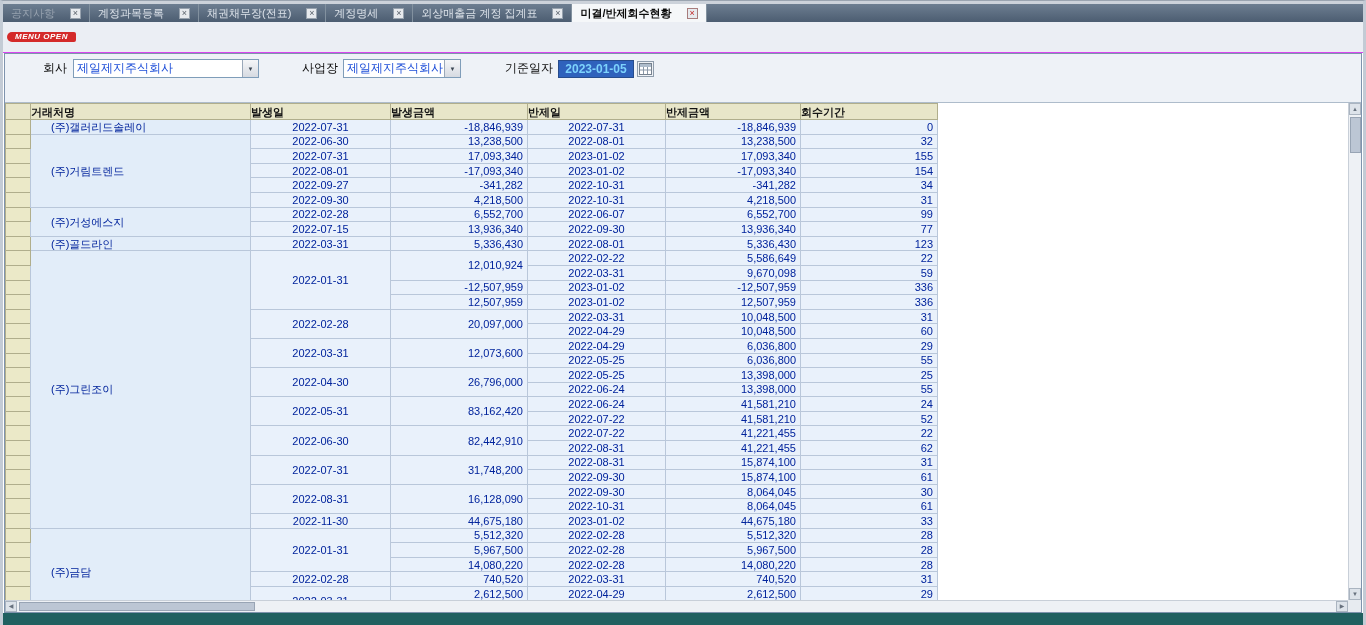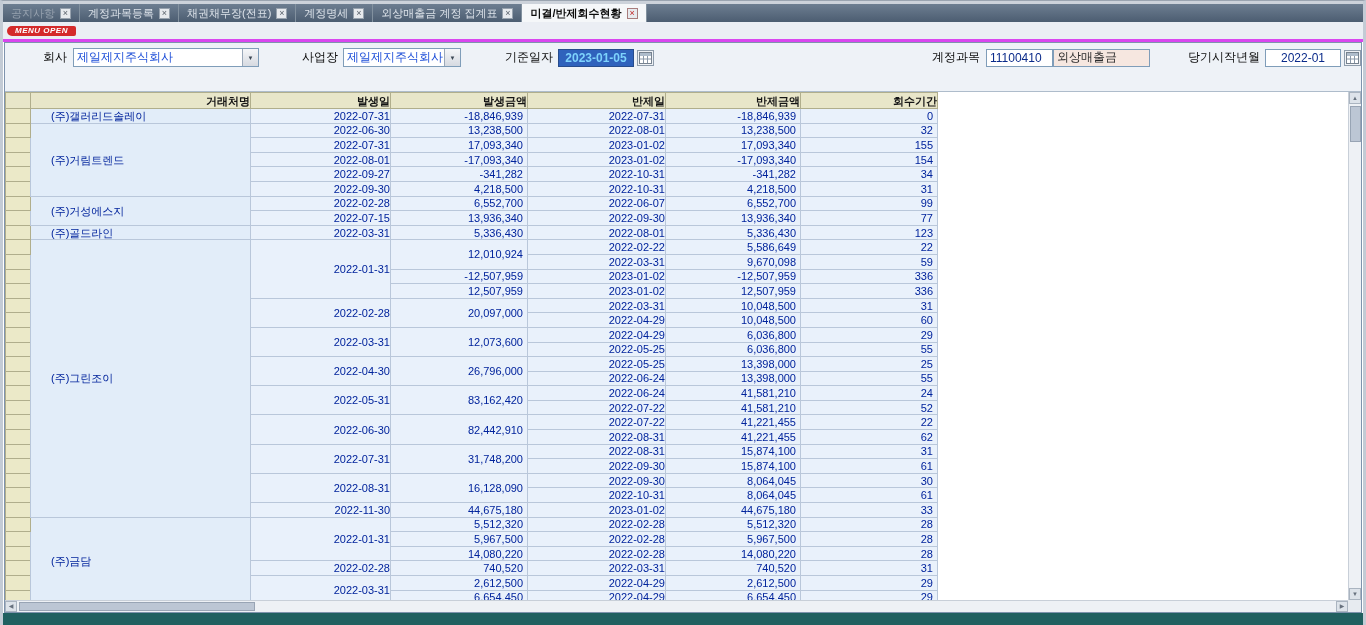--- a/index.html
+++ b/index.html
@@ -7,32 +7,32 @@
   body { font-family:"Liberation Sans", sans-serif; background:#aeb6c2; }
 
   .frame { width:1366px; height:625px; display:flex; flex-direction:column;
            background:#fff; border-left:3px solid #c3cbd5; border-right:3px solid #c3cbd5;
            border-top:1px solid #9aa4b0; overflow:hidden; }
 
   .topstrip { height:3px; background:#ccd2da; }
 
   
   .tabbar { height:18px; background:linear-gradient(#6d7e91,#4c5d71); display:flex; align-items:stretch; }
-  .tab { display:flex; align-items:center; gap:5px; padding:0 8px; font-size:11px;
+  .tab { display:flex; align-items:center; gap:15px; padding:0 8px; font-size:11px;
          color:#dde3ea; border-right:1px solid #82919f; white-space:nowrap; cursor:default; }
   .tab.disabled { color:#96a1ae; }
   .tab.active { background:#f5f7f9; color:#0b0b0b; font-weight:bold; }
   .close { width:11px; height:11px; background:#e7eaee; border:1px solid #97a2ae;
            font-size:9px; line-height:9px; text-align:center; color:#5a626c; font-weight:normal; }
   .close::before { content:"×"; }
   .tab.active .close { color:#c22525; border-color:#a87c7c; }
 
   
-  .menustrip { height:20px; background:#ebeef4; display:flex; align-items:center;
-               padding-left:4px; border-bottom:3px solid #d946ef; }
+  .menustrip { height:31px; background:#ebeef4; display:flex; align-items:center;
+               padding-left:4px; border-bottom:1px solid #d946ef; }
   .menubadge { background:#d42a2a; color:#fff; font-size:8px; font-weight:bold; font-style:italic;
                padding:0 8px; height:10px; line-height:10px; border-radius:5px 2px 2px 5px; letter-spacing:.5px; }
 
   
   .main { flex:1; margin:0 1px; border:1px solid #7e93ad; display:flex; flex-direction:column;
           background:#fff; min-height:0; }
 
   .formpanel { height:49px; background:#eef2f7; border-bottom:1px solid #aebccb;
                padding:5px 0 4px 0; display:flex; flex-direction:row; justify-content:space-between; }
   .frow { display:flex; align-items:center; height:19px; font-size:12px; color:#0b0b0b; }
@@ -62,26 +62,26 @@
   .fld-period{ width:76px; margin-left:5px; justify-content:center; }
 
   .calbtn { width:17px; height:16px; margin-left:3px; background:#eef1f5; border:1px solid #8e9cab;
             display:flex; align-items:center; justify-content:center; }
 
   
   .gridarea { flex:1; position:relative; background:#fff; min-height:0; overflow:hidden; }
   table.grid { border-collapse:collapse; table-layout:fixed; position:absolute; left:0; top:0; }
   .grid th, .grid td { overflow:hidden; white-space:nowrap; font-size:11px; line-height:12px; }
   .grid th { background:#e8e6c9; border:1px solid #b0ae8c; color:#141414;
-             font-weight:bold; height:16px; text-align:right; }
+             font-weight:bold; height:16px; text-align:left; }
   .grid tbody tr { height:14.6px; }
   .grid td.rowsel { background:#ebe9c8; border:1px solid #b0ae8c; }
   .grid td.cell { border:1px solid #b9c7da; background:#e9f1fb; color:#00239c; vertical-align:middle; }
   .grid td.cust { background:#e2edf9; text-align:left; padding:0 20px; }
-  .grid td.date { text-align:right; }
+  .grid td.date { text-align:center; }
   .grid td.amt, .grid td.days { text-align:right; padding:0 4px; }
 
   
   .vscroll { position:absolute; top:0; right:0; width:13px; height:calc(100% - 12px);
              background:#eef1f5; border-left:1px solid #c8cfd8; }
   .varrow { position:absolute; left:0; width:12px; height:12px; background:#dde3ea;
             border:1px solid #aab4c0; color:#67717e; font-size:6px; line-height:10px; text-align:center; }
   .varrow.up { top:0; } .varrow.up::before { content:"▲"; }
   .varrow.down { bottom:0; } .varrow.down::before { content:"▼"; }
   .vthumb { position:absolute; top:14px; left:1px; width:11px; height:36px;
@@ -155,36 +155,20 @@
         <span class="calbtn">
           <svg width="13" height="12" viewBox="0 0 13 12">
             <rect x="0.5" y="0.5" width="12" height="11" fill="#ffffff" stroke="#76828f"></rect>
             <rect x="1" y="1" width="11" height="3" fill="#aebccb"></rect>
             <line x1="1" y1="7" x2="12" y2="7" stroke="#8a98a8"></line>
             <line x1="4.5" y1="4" x2="4.5" y2="11" stroke="#8a98a8"></line>
             <line x1="8.5" y1="4" x2="8.5" y2="11" stroke="#8a98a8"></line>
           </svg>
         </span>
       </div>
-      <div class="frow">
-        <span class="flabel lab-account">계정과목</span>
-        <div class="tinput fld-code">11100410</div>
-        <div class="tinput fld-name">외상매출금</div>
-        <span class="flabel lab-period">당기시작년월</span>
-        <div class="tinput fld-period">2022-01</div>
-        <span class="calbtn">
-          <svg width="13" height="12" viewBox="0 0 13 12">
-            <rect x="0.5" y="0.5" width="12" height="11" fill="#ffffff" stroke="#76828f"></rect>
-            <rect x="1" y="1" width="11" height="3" fill="#aebccb"></rect>
-            <line x1="1" y1="7" x2="12" y2="7" stroke="#8a98a8"></line>
-            <line x1="4.5" y1="4" x2="4.5" y2="11" stroke="#8a98a8"></line>
-            <line x1="8.5" y1="4" x2="8.5" y2="11" stroke="#8a98a8"></line>
-          </svg>
-        </span>
-      </div>
     </div>
 
     <div class="gridarea">
       <table class="grid">
           <colgroup>
             <col style="width: 25px;">
             <col style="width: 220px;">
             <col style="width: 140px;">
             <col style="width: 137px;">
             <col style="width: 138px;">

